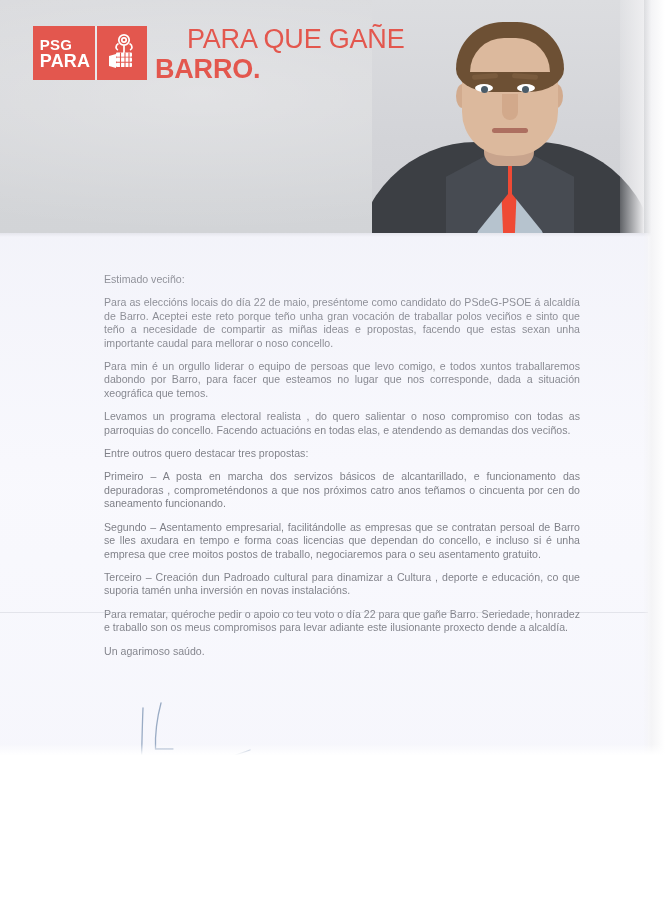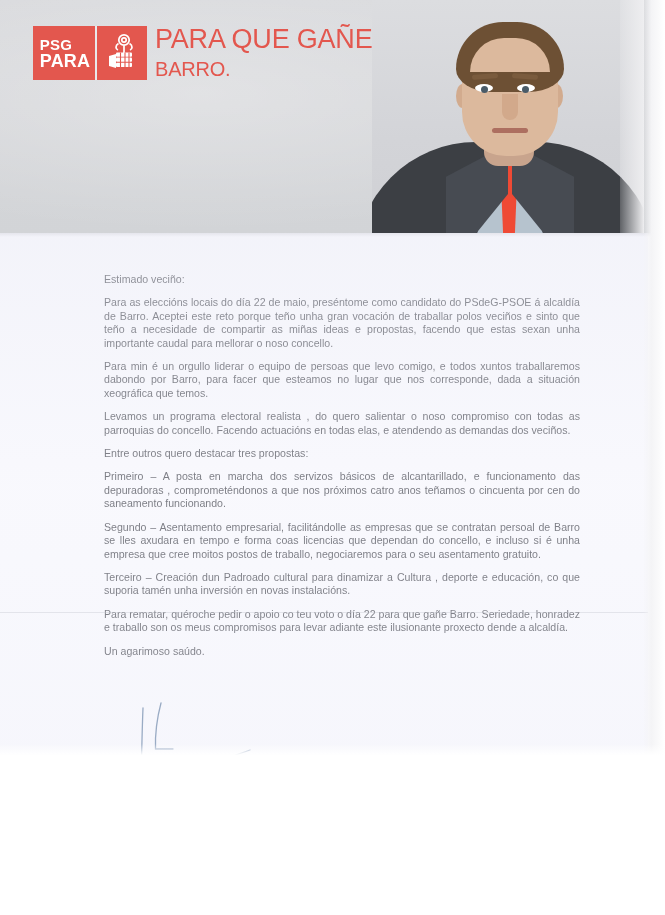--- a/index.html
+++ b/index.html
@@ -86,25 +86,26 @@
     top: 24px;
     z-index: 3;
     color: #e3574e;
     line-height: 30px;
   }
   #headline-line1 {
     display: block;
     font-size: 27px;
     font-weight: normal;
     letter-spacing: -0.2px;
+    margin-left: 32px;
   }
   #headline-line2 {
     display: block;
-    font-size: 20px;
-    font-weight: normal;
+    font-size: 27px;
+    font-weight: bold;
     letter-spacing: -0.2px;
   }
 
   
   #candidate-photo {
     position: absolute;
     left: 372px;
     top: 0;
     width: 272px;
     height: 233px;

